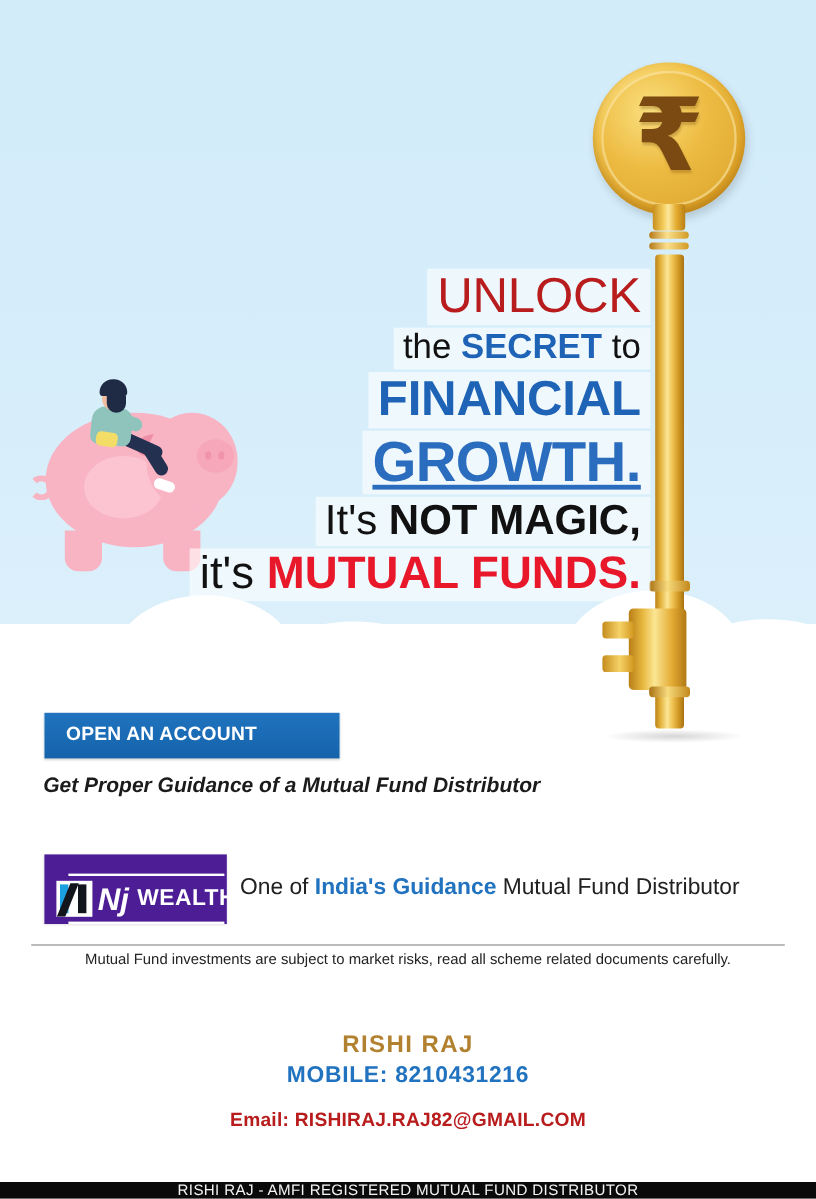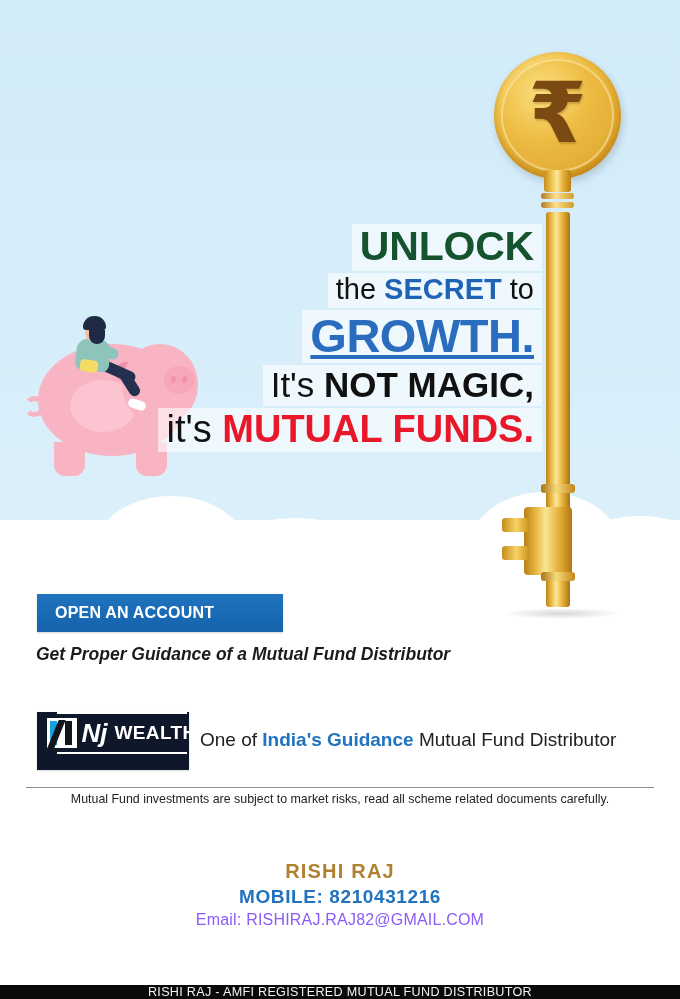--- a/index.html
+++ b/index.html
@@ -152,21 +152,21 @@
   .m-shoe { position:absolute; left:62px; top:84px; width:18px; height:9px; background:#ffffff; border-radius:5px; transform:rotate(18deg); }
   .m-accent { position:absolute; left:14px; top:44px; width:18px; height:12px; background:#f4dd66; border-radius:4px; transform:rotate(8deg); }
 
   
   .headline { position:absolute; right:138px; top:224px; width:420px; text-align:right; }
   .hl-line { display:block; line-height:1.0; margin-bottom:2px; }
   .hl-box {
     display:inline-block; padding:2px 8px 4px 8px;
     background:rgba(255,255,255,.58);
   }
-  .hl-unlock  { font-size:41px; font-weight:bold; color:#14532d; letter-spacing:-.2px; }
+  .hl-unlock  { font-size:41px; font-weight:normal; color:#b91c1c; letter-spacing:-.2px; }
   .hl-secret  { font-size:29px; font-weight:bold; color:#111111; }
   .hl-secret .acc { color:#1f63b6; }
   .hl-secret .thin { font-weight:normal; }
   .hl-financial { font-size:41px; font-weight:bold; color:#1f63b6; letter-spacing:-.2px; }
   .hl-growth  { font-size:47px; font-weight:bold; color:#2a6cbd; letter-spacing:-.5px;text-decoration:underline; }
   .hl-magic   { font-size:35px; font-weight:bold; color:#111111; }
   .hl-magic .thin { font-weight:normal; }
   .hl-funds   { font-size:38px; font-weight:bold; color:#e8182a; }
   .hl-funds .thin { font-weight:normal; color:#111111; }
 
@@ -179,21 +179,21 @@
   }
   .cta-btn span { color:#ffffff; font-weight:bold; font-size:16px; letter-spacing:.2px;text-align:center; }
   .cta-sub {
     position:absolute; left:36px; top:644px; width:560px;
     font-size:17.5px; font-style:italic; font-weight:bold; color:#1b1b1b;
   }
 
   
   .nj-logo {
     position:absolute; left:37px; top:712px; width:152px; height:58px;
-    background:#0f172a; display:flex; align-items:center; justify-content:flex-start;
+    background:#4c1d95; display:flex; align-items:center; justify-content:flex-end;
     flex-direction:column; box-shadow:0 1px 2px rgba(0,0,0,.15);padding-left:18px;
   }
   .nj-rule { width:130px; height:2px; background:#ffffff; }
   .nj-mid { display:flex; align-items:center; gap:4px; margin:4px 0; }
   .nj-sq { width:30px; height:30px; background:#ffffff; position:relative; overflow:hidden; }
   .nj-n1 { position:absolute; left:3px; top:3px; width:7px; height:24px; background:#1aa0e0; }
   .nj-n2 { position:absolute; left:6px; top:2px; width:7px; height:28px; background:#12151c; transform:skewX(-22deg); }
   .nj-n3 { position:absolute; left:18px; top:3px; width:7px; height:24px; background:#12151c; }
   .nj-j { color:#ffffff; font-size:26px; font-weight:bold; line-height:26px; font-style:italic; }
   .nj-w { color:#ffffff; font-size:19px; font-weight:bold; letter-spacing:.4px; margin-left:3px; }
@@ -207,21 +207,21 @@
   .disc-rule { position:absolute; left:26px; top:787px; width:628px; height:1px; background:#8f8f8f; }
   .disclaimer {
     position:absolute; left:26px; top:792px; width:628px; text-align:center;
     font-size:12.4px; color:#232323;
   }
 
   
   .contact { position:absolute; left:0; top:860px; width:680px; text-align:center; }
   .c-name { font-size:20px; font-weight:bold; color:#b1812f; letter-spacing:1.2px; }
   .c-mobile { font-size:19px; font-weight:bold; color:#2173bf; letter-spacing:.6px; margin-top:3px; }
-  .c-email { font-size:16px; font-weight:normal; color:#8b5cf6; letter-spacing:.2px; margin-top:3px; }
+  .c-email { font-size:16px; font-weight:bold; color:#b91c1c; letter-spacing:.2px; margin-top:17px; }
 
   
   .bottom-bar {
     position:absolute; left:0; bottom:0; width:680px; height:14px;
     background:#0a0a0a; display:flex; align-items:center; justify-content:center;
   }
   .bottom-bar span { color:#f2f2f2; font-size:12.6px; letter-spacing:.3px; }
 
   
   .wm-text {
@@ -308,20 +308,23 @@
   </div>
 
   <div class="headline">
     <span class="hl-line">
       <span class="hl-box hl-unlock">UNLOCK</span>
     </span>
     <span class="hl-line">
       <span class="hl-box hl-secret"><span class="thin">the </span><span class="acc">SECRET</span><span class="thin"> to</span></span>
     </span>
     <span class="hl-line">
+      <span class="hl-box hl-financial">FINANCIAL</span>
+    </span>
+    <span class="hl-line">
       <span class="hl-box hl-growth">GROWTH.</span>
     </span>
     <span class="hl-line">
       <span class="hl-box hl-magic"><span class="thin">It's </span><span>NOT MAGIC,</span></span>
     </span>
     <span class="hl-line">
       <span class="hl-box hl-funds"><span class="thin">it's </span><span>MUTUAL FUNDS.</span></span>
     </span>
   </div>
 

